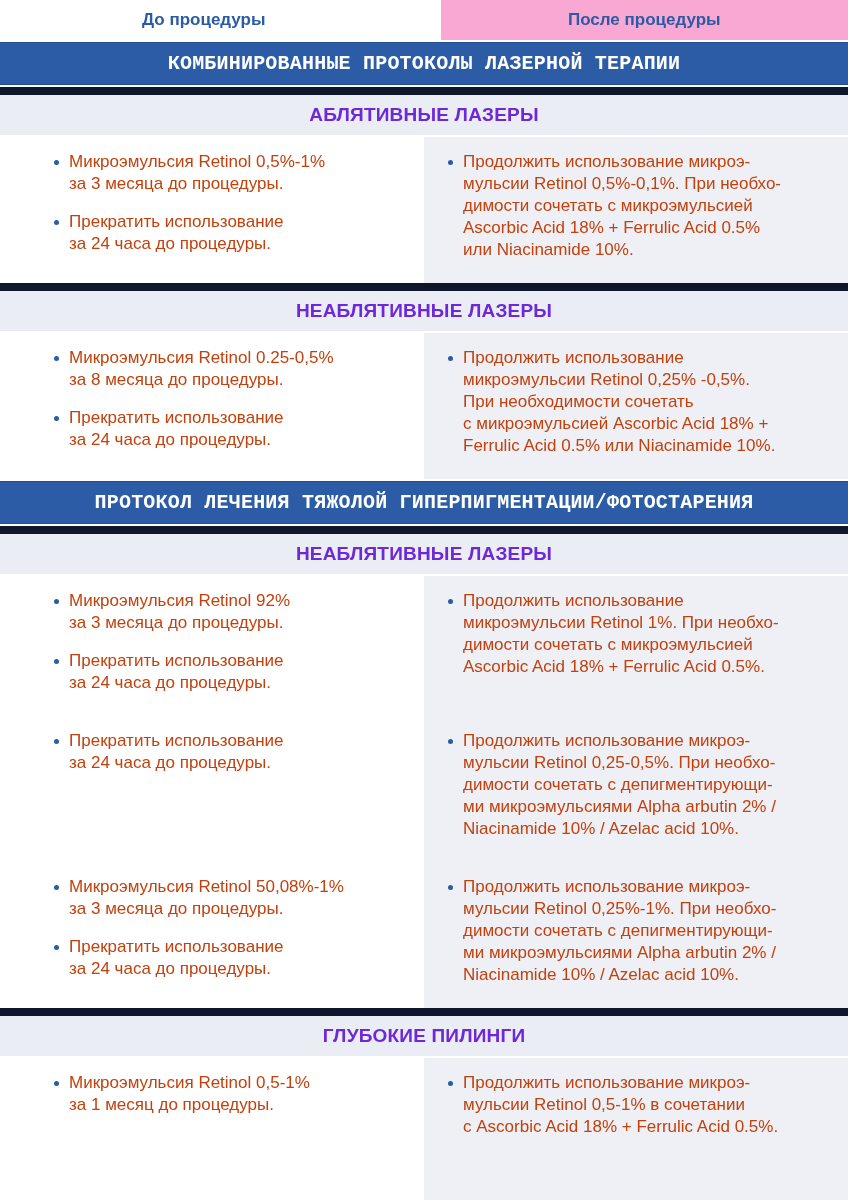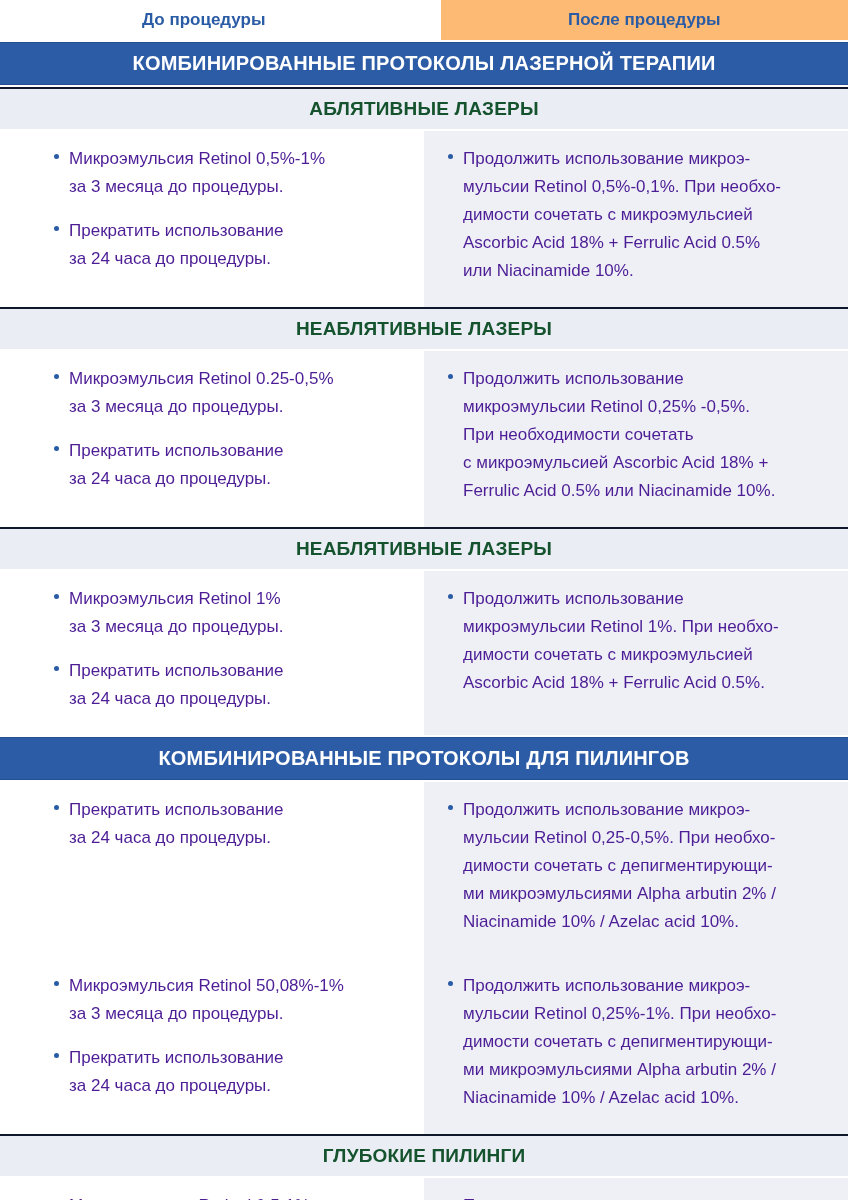--- a/index.html
+++ b/index.html
@@ -10,37 +10,37 @@
   }
   .page { width:848px; height:1200px; display:flex; flex-direction:column; }
 
   
   .col-headers { display:flex; height:40px; flex:0 0 auto;gap:33px; }
   .col-header {
     width:50%; display:flex; align-items:center; justify-content:center;
     font-size:17px; font-weight:bold; color:#2a5ba5;
   }
   .col-header.before { background:#ffffff; }
-  .col-header.after  { background:#fdba74;justify-content:center; }
+  .col-header.after  { background:#f9a8d4;justify-content:center; }
 
   
   .main-bar {
     flex:0 0 auto;
     background:#2d5ca6; color:#ffffff;
     border-top:2px solid #ffffff; border-bottom:2px solid #ffffff;
     box-shadow: inset 0 1px 0 #24508f, inset 0 -1px 0 #24508f;
     text-align:center; font-weight:bold; font-size:20px;
-    padding:10px 8px; letter-spacing:0.2px;
+    padding:10px 8px; letter-spacing:0.2px;font-family:Liberation Mono, monospace;
   }
 
   
   .sub-bar {
     flex:0 0 auto;
-    background:#ebedf4; color:#14532d;
-    border-top:2px solid #0f172a; border-bottom:2px solid #ffffff;
+    background:#ebedf4; color:#6d28d9;
+    border-top:8px solid #0f172a; border-bottom:2px solid #ffffff;
     text-align:center; font-weight:bold; font-size:19px;
     padding:9px 8px; letter-spacing:0.2px;
   }
 
   
   .row { display:flex; flex:0 0 auto; }
   .row.grow { flex:1 1 auto; }
   .cell { width:50%; padding:14px 12px 6px 18px; }
   .cell.before { background:#ffffff; padding-left:54px; }
   .cell.after  { background:#eef0f6; padding-left:24px; }
@@ -48,21 +48,21 @@
   ul.bullets { list-style:none; }
   li.bullet-item {
     display:flex; align-items:flex-start;
     margin-bottom:16px;
   }
   .dot {
     flex:0 0 auto; width:5px; height:5px; border-radius:50%;
     background:#2a5ba5; margin:9px 10px 0 0;
   }
   .li-text {
-    font-size:17px; line-height:28px; color:#4c1d95;
+    font-size:17px; line-height:22px; color:#c2410c;
     white-space:pre-line;
   }
 </style>
 </head>
 <body>
 
 <div class="page">
 
   <div class="col-headers">
     <div class="col-header before">
@@ -107,21 +107,21 @@
   </div>
 
   <div class="sub-bar">НЕАБЛЯТИВНЫЕ ЛАЗЕРЫ</div>
 
   <div class="row">
     <div class="cell before">
       <ul class="bullets">
         <li class="bullet-item">
           <span class="dot"></span>
           <span class="li-text">Микроэмульсия Retinol 0.25-0,5%
-за 3 месяца до процедуры.</span>
+за 8 месяца до процедуры.</span>
         </li>
         <li class="bullet-item">
           <span class="dot"></span>
           <span class="li-text">Прекратить использование
 за 24 часа до процедуры.</span>
         </li>
       </ul>
     </div>
     <div class="cell after">
       <ul class="bullets">
@@ -130,29 +130,30 @@
           <span class="li-text">Продолжить использование
 микроэмульсии Retinol 0,25% -0,5%.
 При необходимости сочетать
 с микроэмульсией Ascorbic Acid 18% +
 Ferrulic Acid 0.5% или Niacinamide 10%.</span>
         </li>
       </ul>
     </div>
   </div>
 
+  <div class="main-bar">ПРОТОКОЛ ЛЕЧЕНИЯ ТЯЖОЛОЙ ГИПЕРПИГМЕНТАЦИИ/ФОТОСТАРЕНИЯ</div>
 
   <div class="sub-bar">НЕАБЛЯТИВНЫЕ ЛАЗЕРЫ</div>
 
   <div class="row">
     <div class="cell before">
       <ul class="bullets">
         <li class="bullet-item">
           <span class="dot"></span>
-          <span class="li-text">Микроэмульсия Retinol 1%
+          <span class="li-text">Микроэмульсия Retinol 92%
 за 3 месяца до процедуры.</span>
         </li>
         <li class="bullet-item">
           <span class="dot"></span>
           <span class="li-text">Прекратить использование
 за 24 часа до процедуры.</span>
         </li>
       </ul>
     </div>
     <div class="cell after">
@@ -161,21 +162,20 @@
           <span class="dot"></span>
           <span class="li-text">Продолжить использование
 микроэмульсии Retinol 1%. При необхо-
 димости сочетать с микроэмульсией
 Ascorbic Acid 18% + Ferrulic Acid 0.5%.</span>
         </li>
       </ul>
     </div>
   </div>
 
-  <div class="main-bar">КОМБИНИРОВАННЫЕ ПРОТОКОЛЫ ДЛЯ ПИЛИНГОВ</div>
 
 
   <div class="row">
     <div class="cell before">
       <ul class="bullets">
         <li class="bullet-item">
           <span class="dot"></span>
           <span class="li-text">Прекратить использование
 за 24 часа до процедуры.</span>
         </li>

